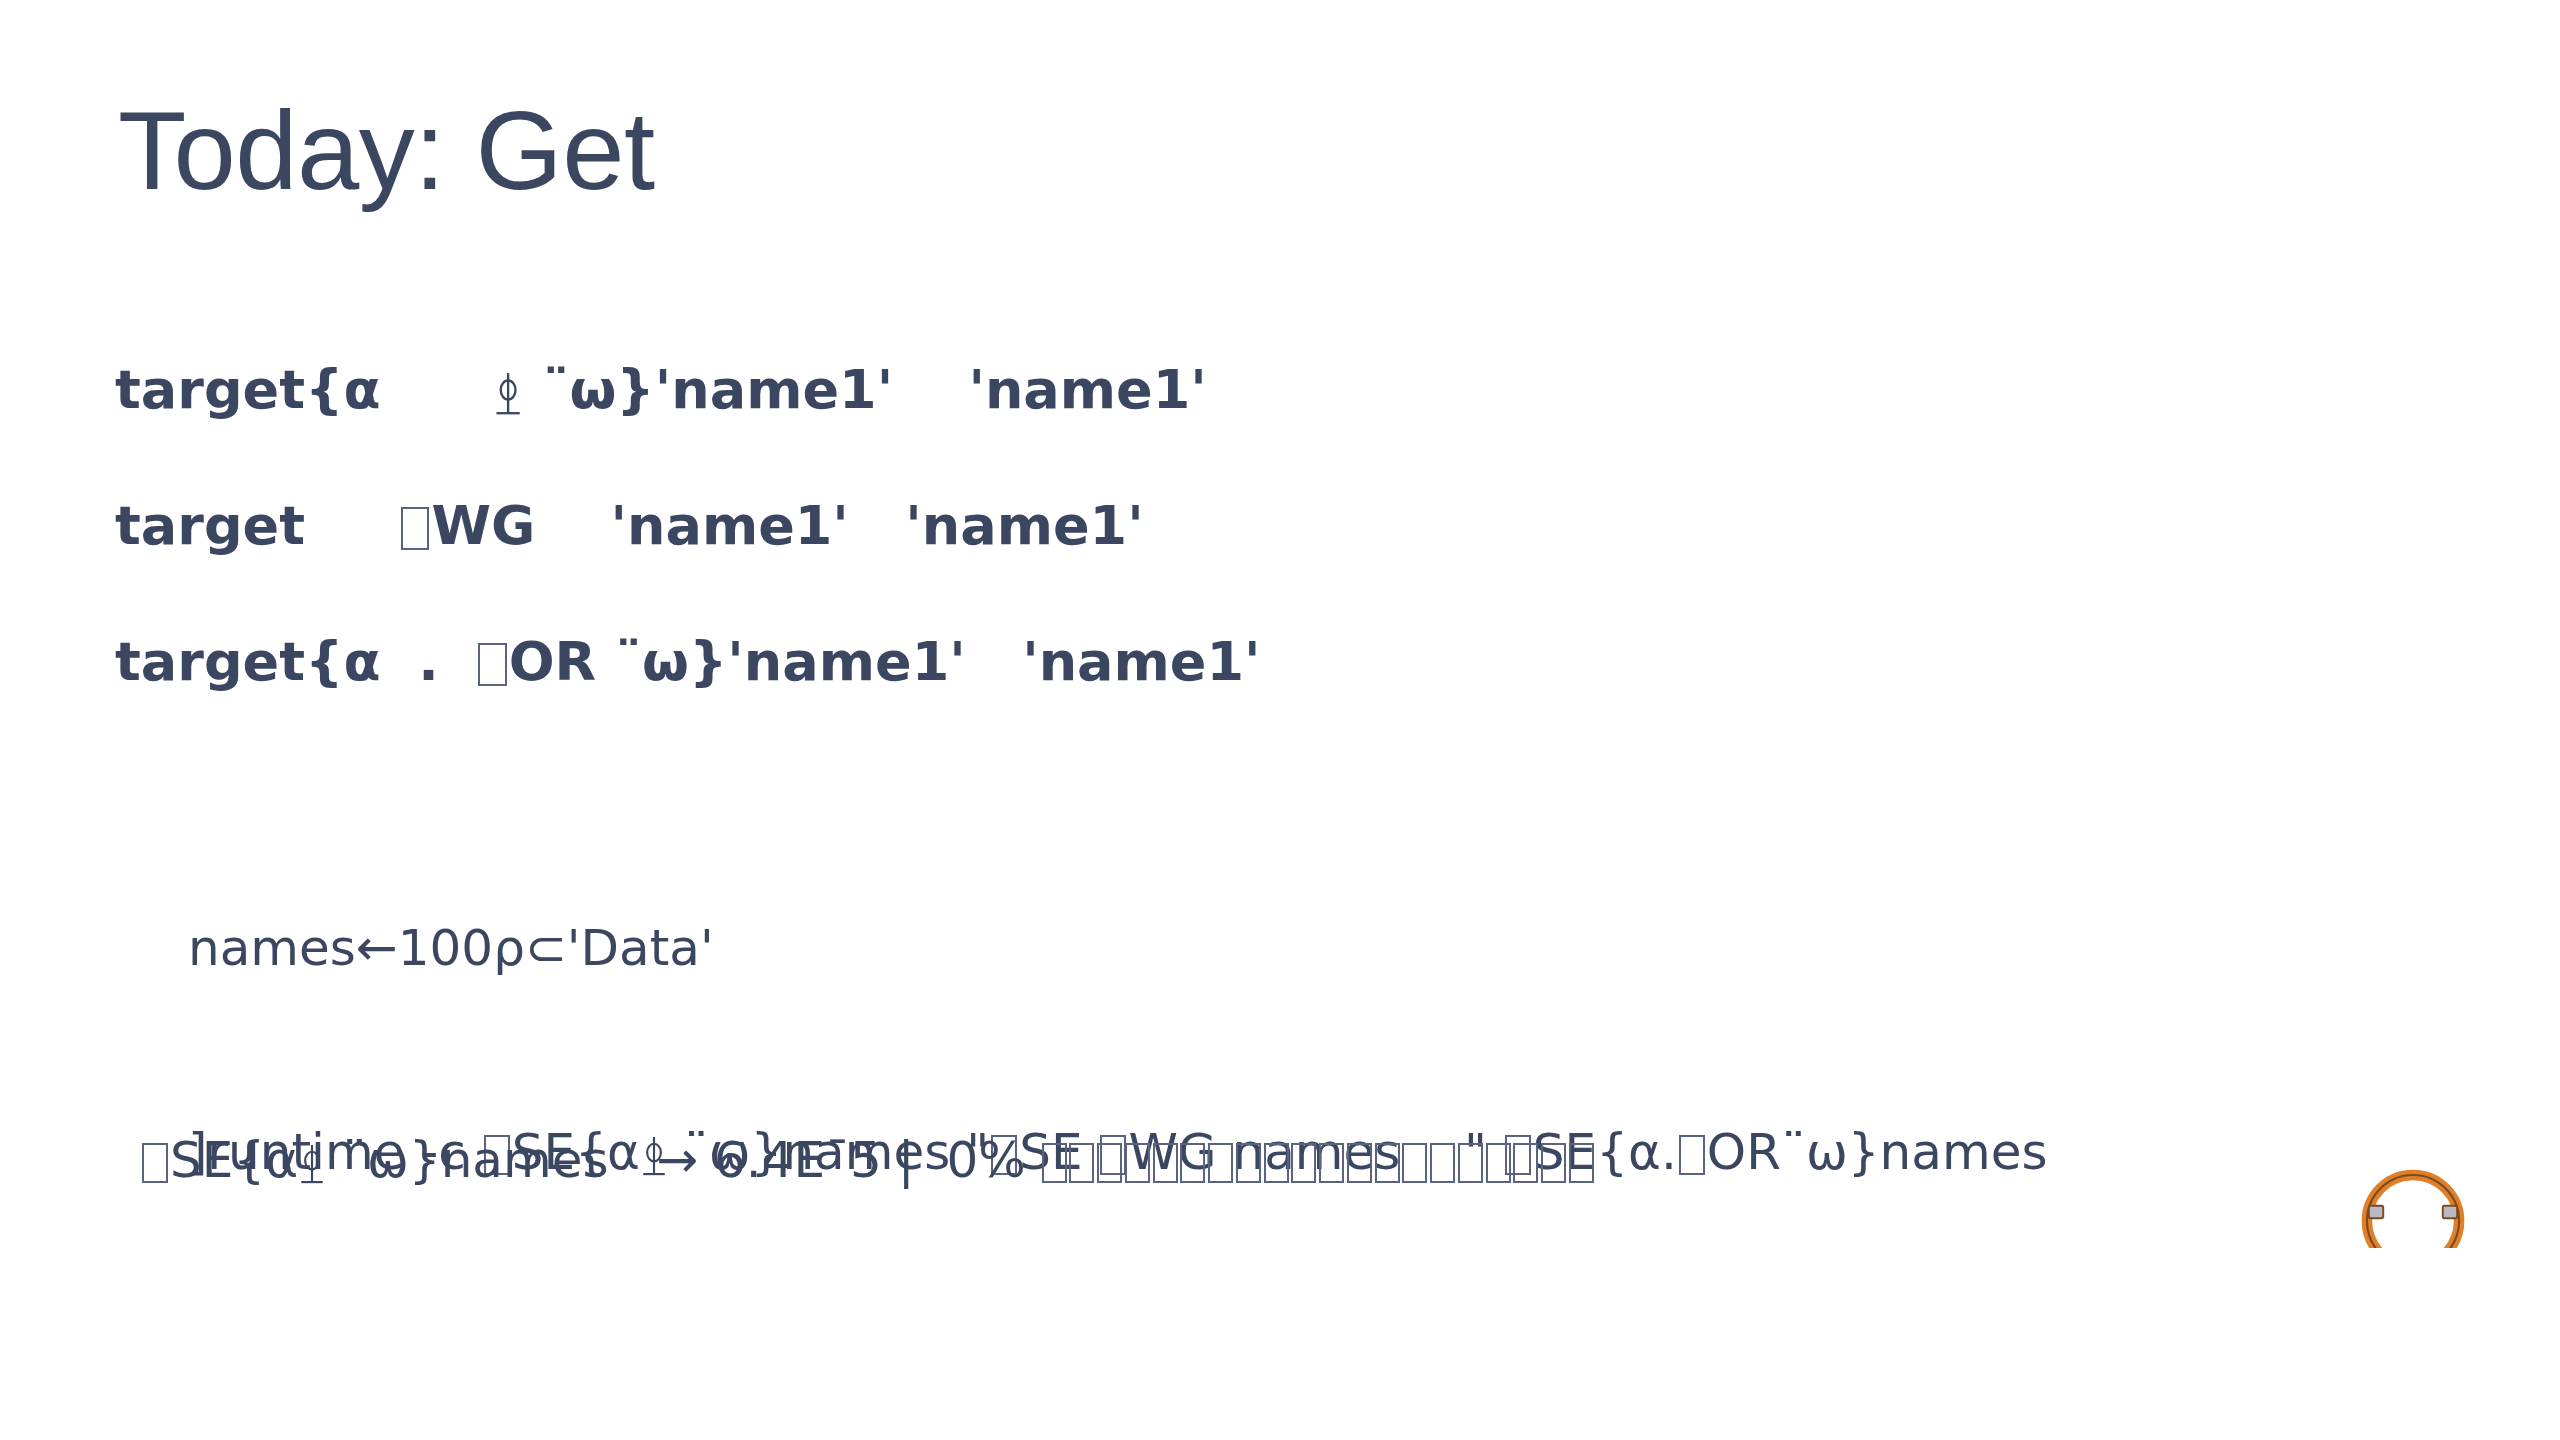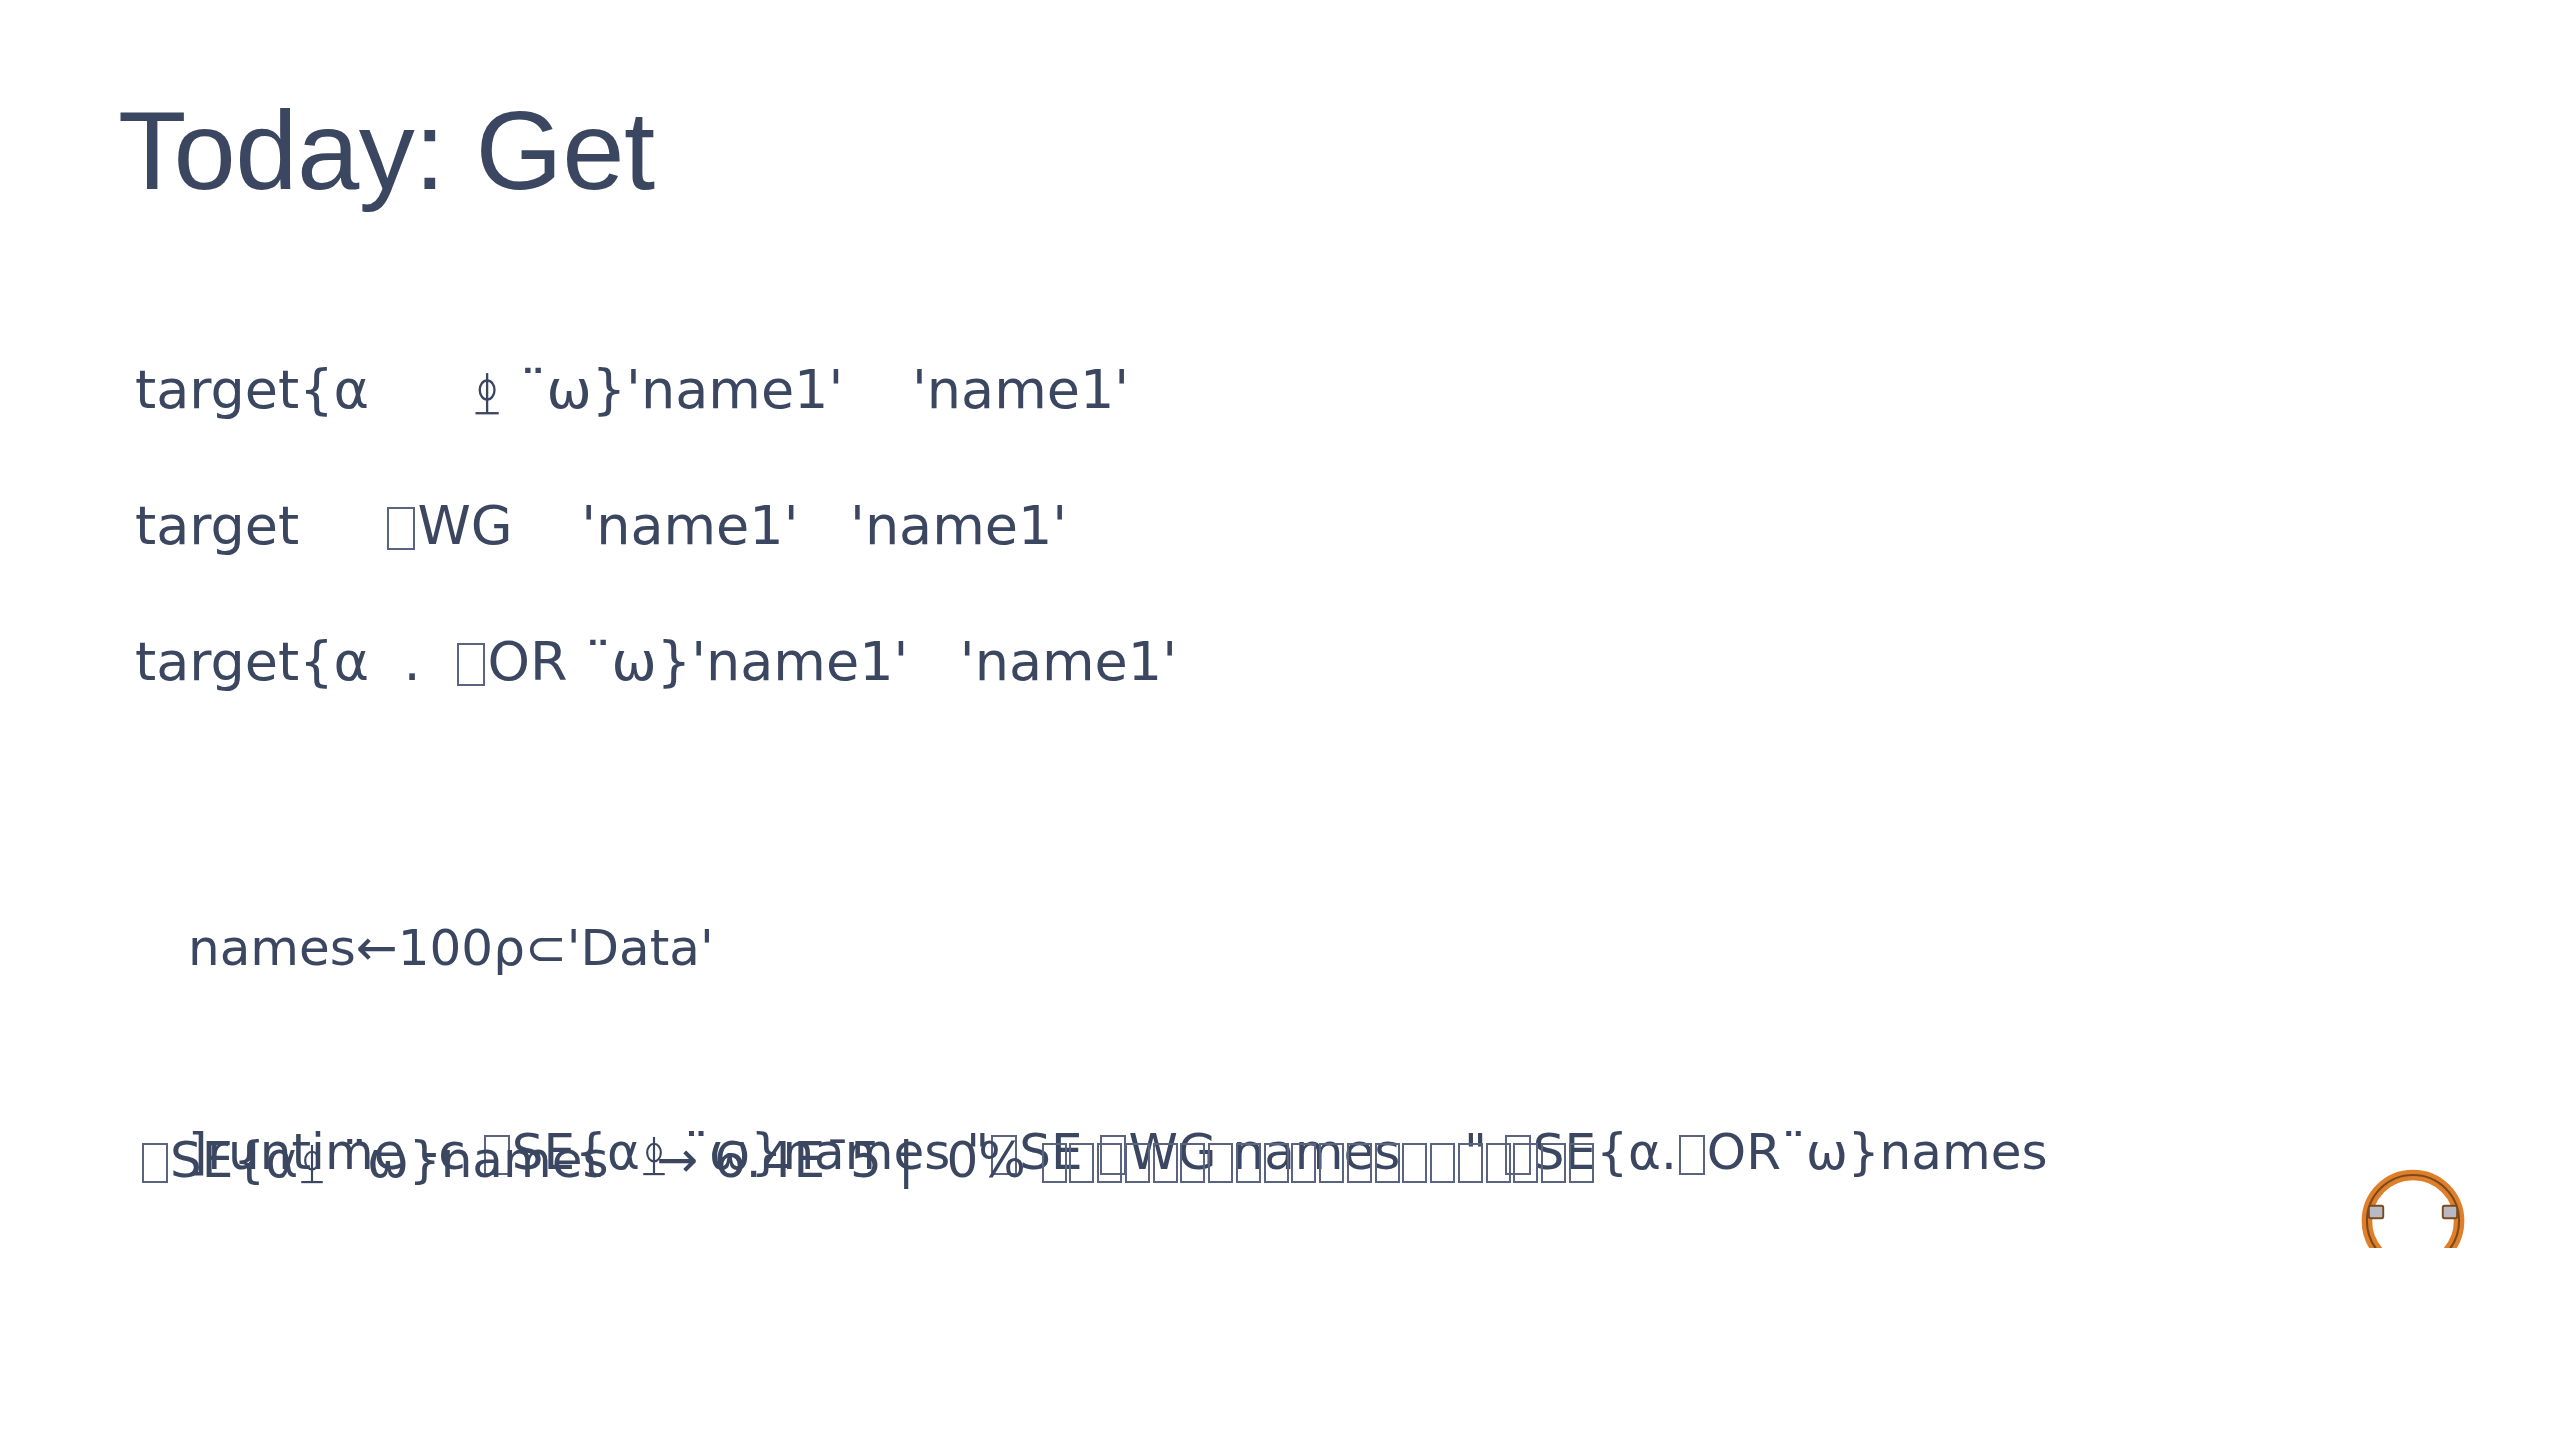--- a/index.html
+++ b/index.html
@@ -30,22 +30,21 @@
     white-space: pre;
     line-height: 1.05;
   }
 
   
   .code-line {
     position: absolute;
     color: #3b4660;
     white-space: pre;
     font-family: "DejaVu Sans", sans-serif;
-    font-weight: 400;
-    margin-left: 20px;
+    font-weight: 700;
   }
 
   .stmt {
     font-size: 54px;
     left: 115px;
   }
   #stmt0 { top: 358px; }
   #stmt1 { top: 494px; }
   #stmt2 { top: 630px; }
 

